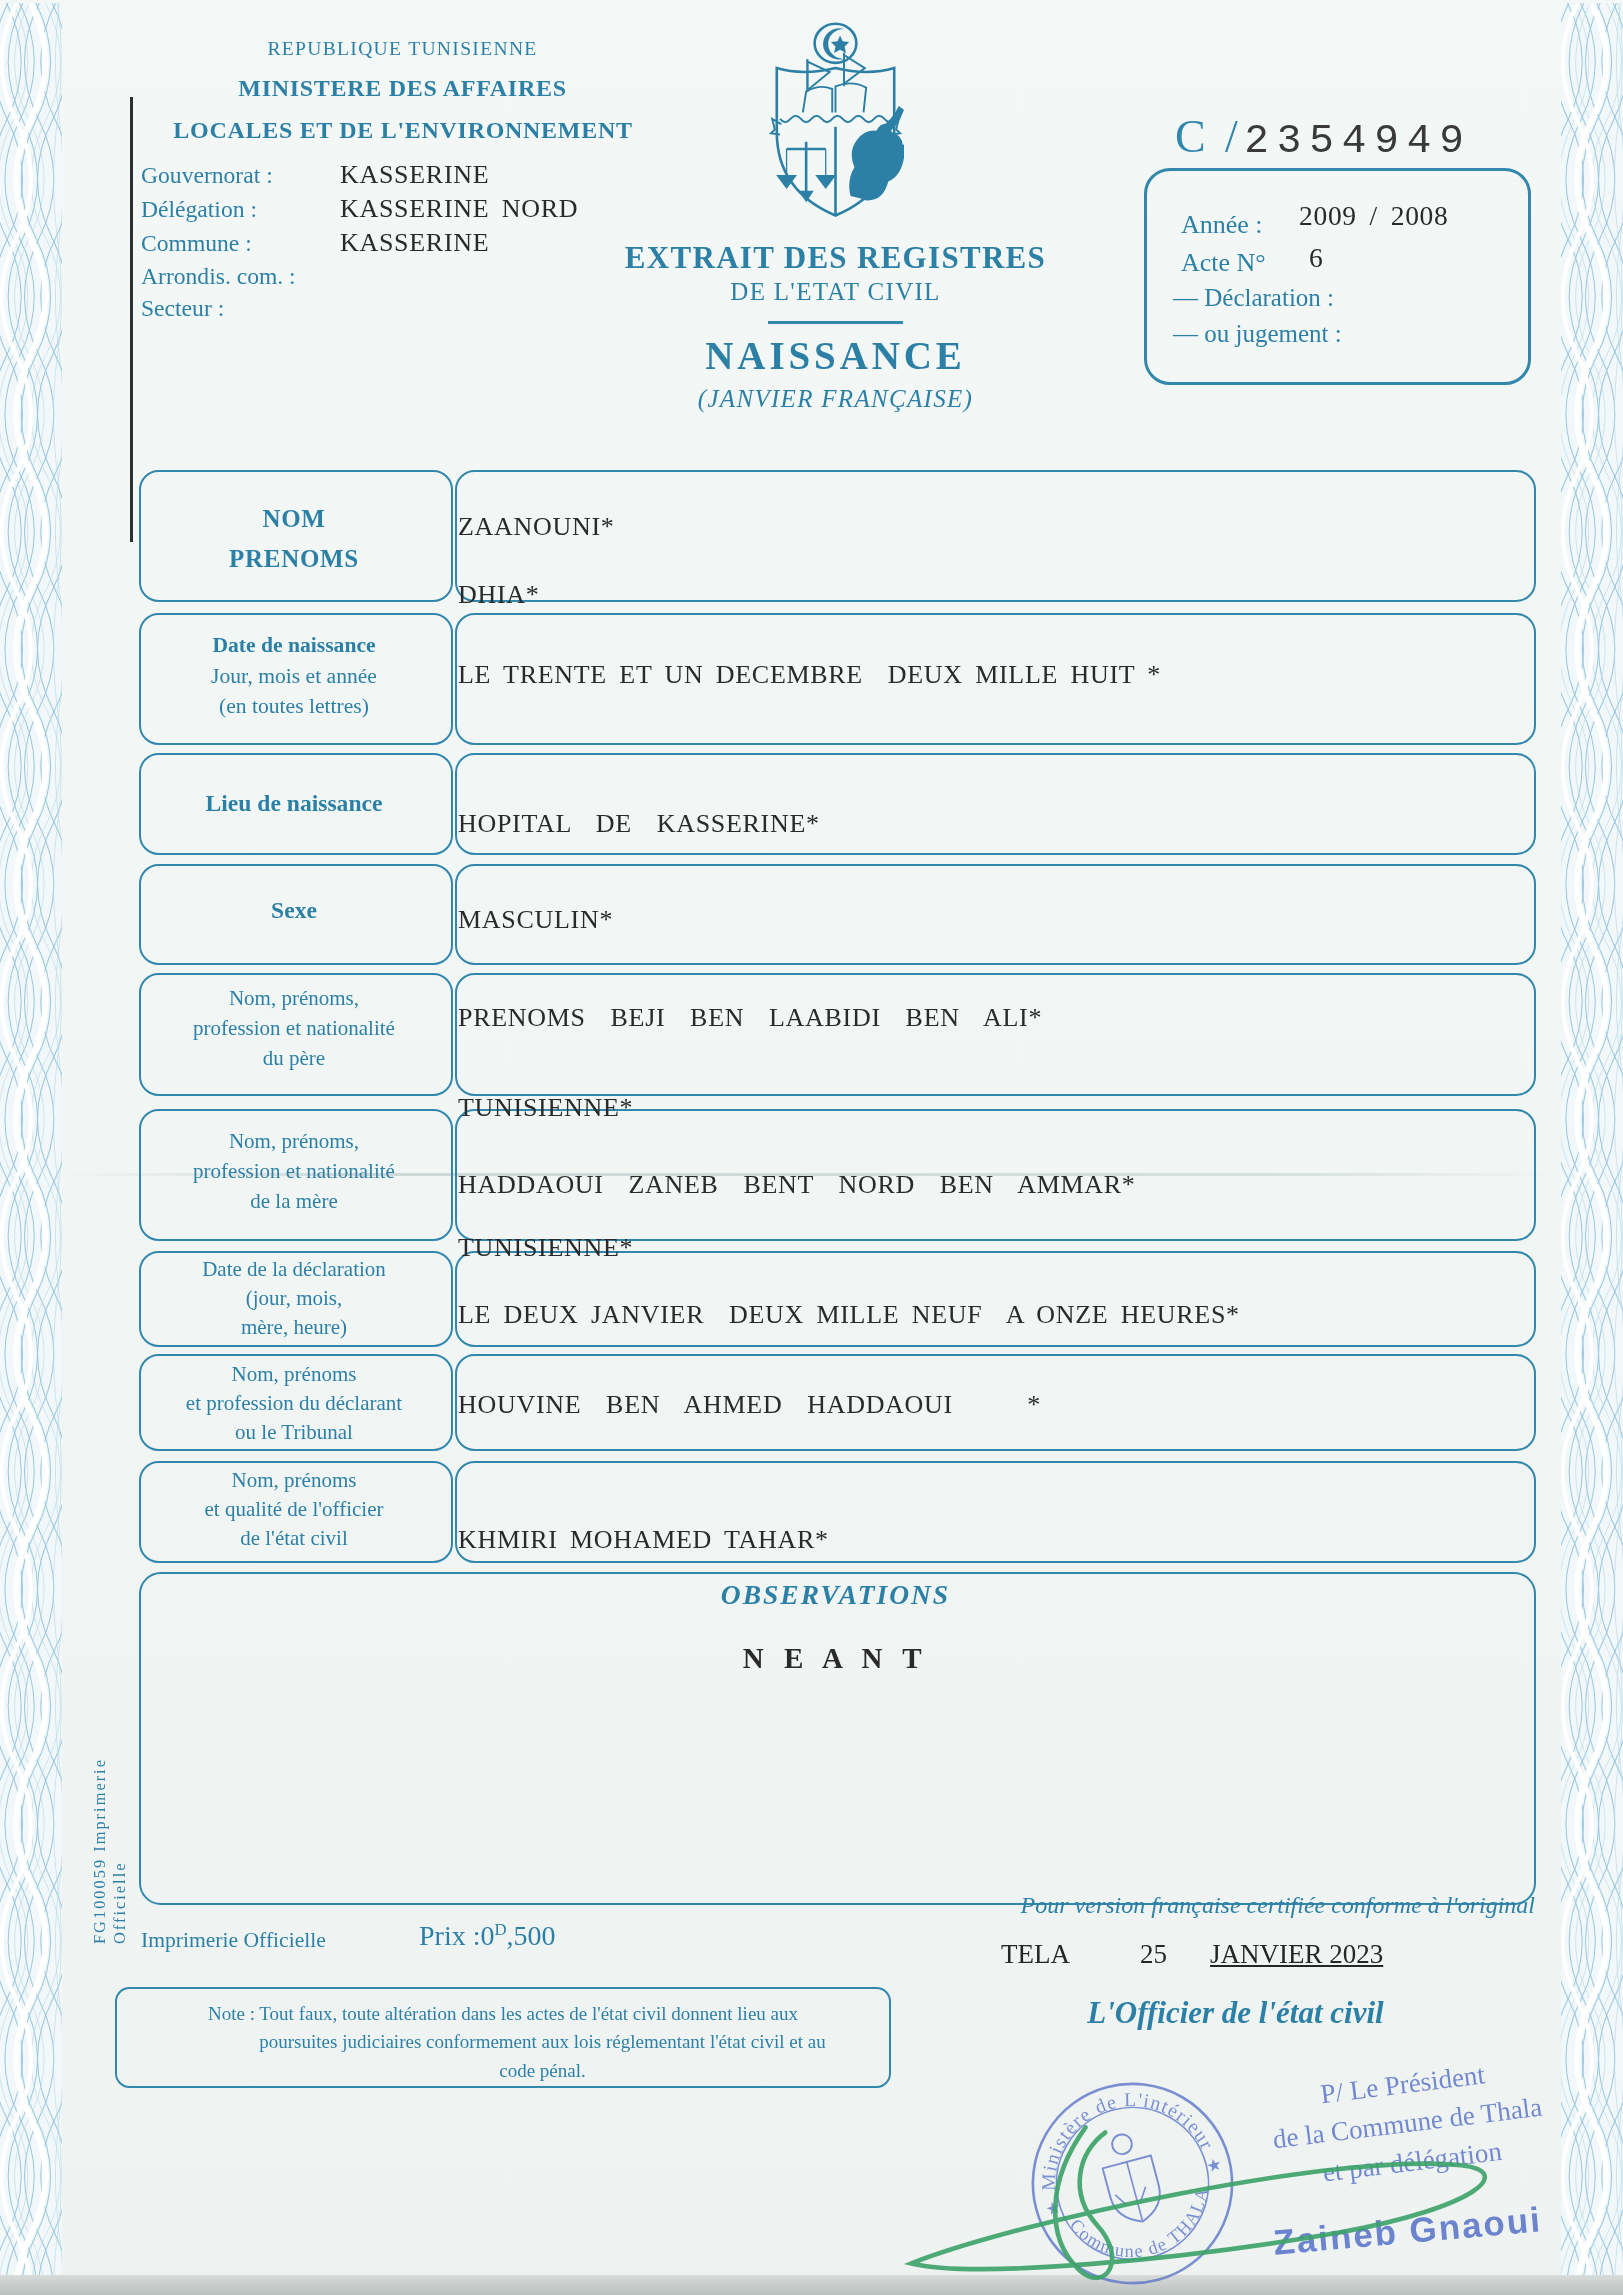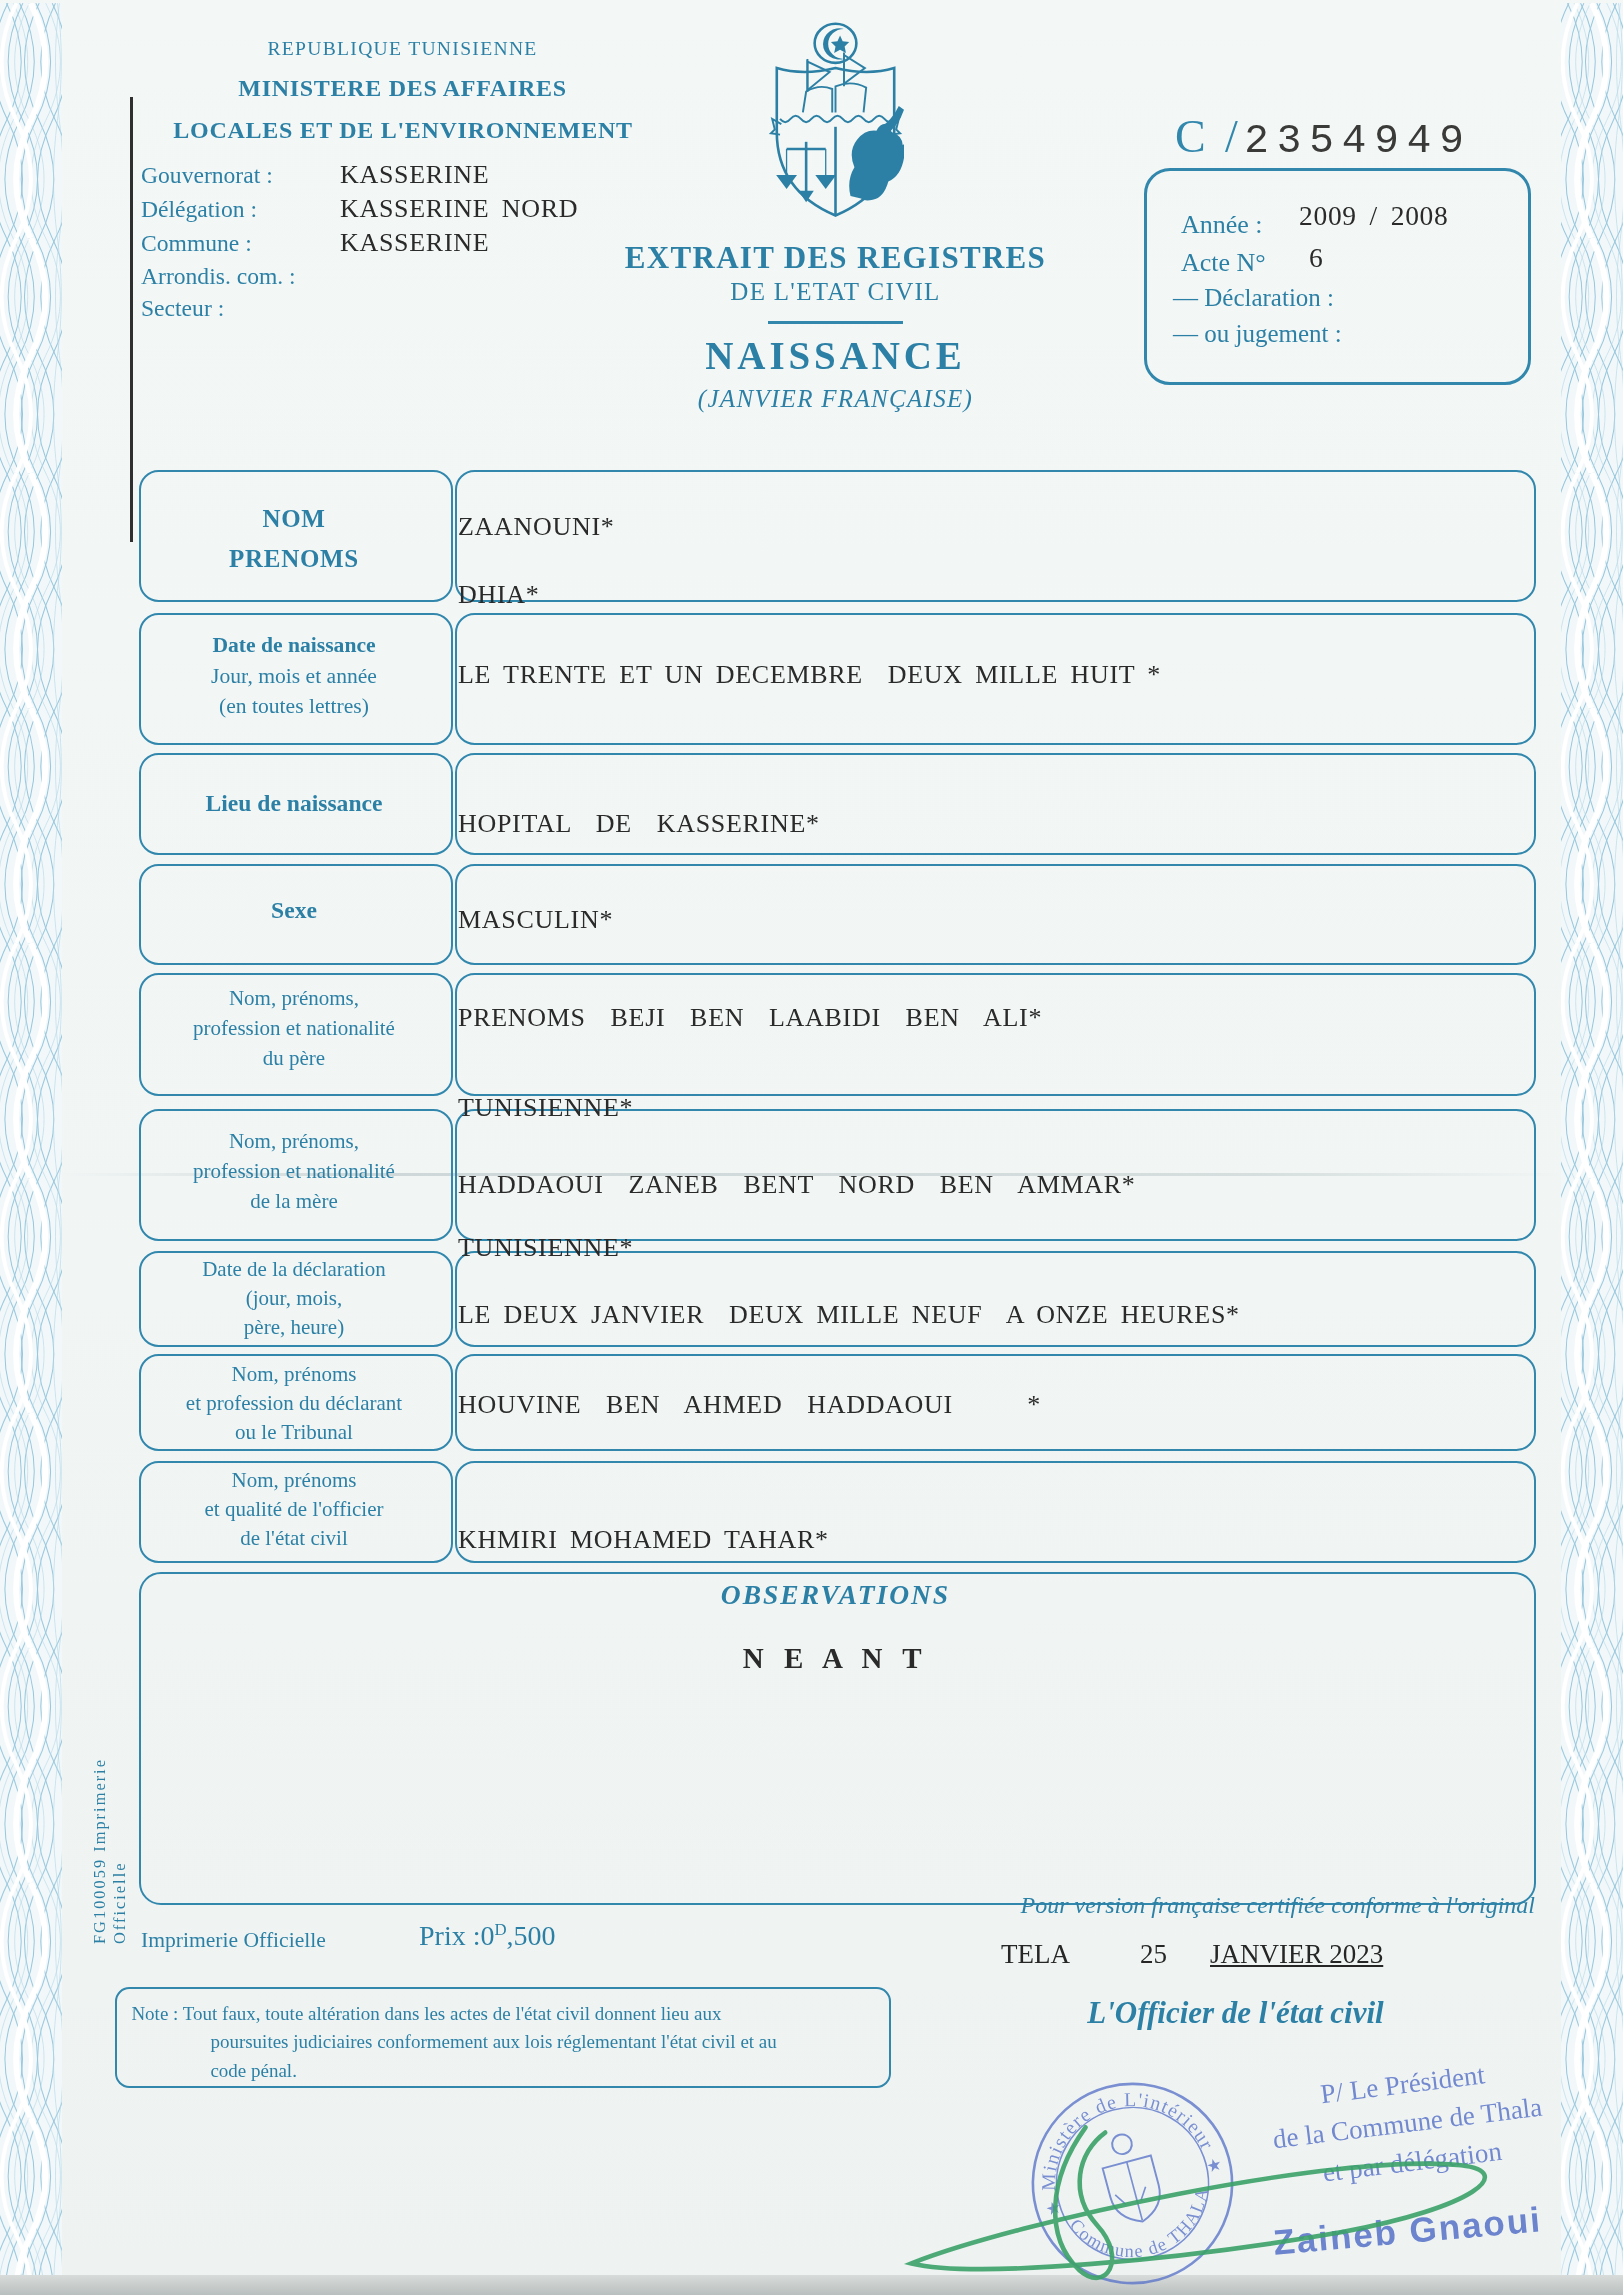--- a/index.html
+++ b/index.html
@@ -1,20 +1,20 @@
 <!DOCTYPE html>
 <html style="font-size:10.5px"><head>
 <meta charset="utf-8">
 <style>
   html,body{margin:0;padding:0;background:#888;}
   .page{position:relative;width:1623px;height:2295px;margin:0 auto;overflow:hidden;
         background:linear-gradient(180deg,#f3f7f6 0%,#f1f6f5 55%,#eef3f2 100%);
         font-family:"Liberation Serif", serif;color:#262626;}
   .abs{position:absolute;}
-  .teal{color:#2d80a5;}
+  .teal{color:#2d80a5;text-align:center;}
   .blk{color:#262626;}
   .ctr{text-align:center;}
   .val{font-size:26px;letter-spacing:0.7px;word-spacing:5.2px;white-space:pre;color:#2a2a2a;}
   .lbl{color:#2d80a5;text-align:center;width:310px;left:139px;line-height:1.42;}
   .cell{position:absolute;border:2.6px solid #3287ad;border-radius:19.6px;background:transparent;}
   .notebox{position:absolute;border:2.6px solid #3287ad;border-radius:14.4px;}
   .crease{position:absolute;left:62px;right:62px;height:2.6px;
           background:linear-gradient(90deg,rgba(160,175,175,0),rgba(150,165,168,.38) 20%,rgba(150,165,168,.30) 80%,rgba(160,175,175,0));}
   .scanband{position:absolute;left:0;right:0;bottom:0;height:19.6px;background:linear-gradient(180deg,#d8dcdb,#b9bfbe);}
   .serial-prefix{font-size:46px;color:#3287ad;letter-spacing:3.9px;}
@@ -168,21 +168,21 @@
     <div>du père</div>
   </div>
   <div class="abs lbl" style="top:1127px;font-size:21px;">
     <div>Nom, prénoms,</div>
     <div>profession et nationalité</div>
     <div>de la mère</div>
   </div>
   <div class="abs lbl" style="top:1255px;font-size:21px;line-height:1.38;">
     <div>Date de la déclaration</div>
     <div>(jour, mois,</div>
-    <div>père, heure)</div>
+    <div>mère, heure)</div>
   </div>
   <div class="abs lbl" style="top:1360px;font-size:21px;line-height:1.38;">
     <div>Nom, prénoms</div>
     <div>et profession du déclarant</div>
     <div>ou le Tribunal</div>
   </div>
   <div class="abs lbl" style="top:1466px;font-size:21px;line-height:1.38;">
     <div>Nom, prénoms</div>
     <div>et qualité de l'officier</div>
     <div>de l'état civil</div>

